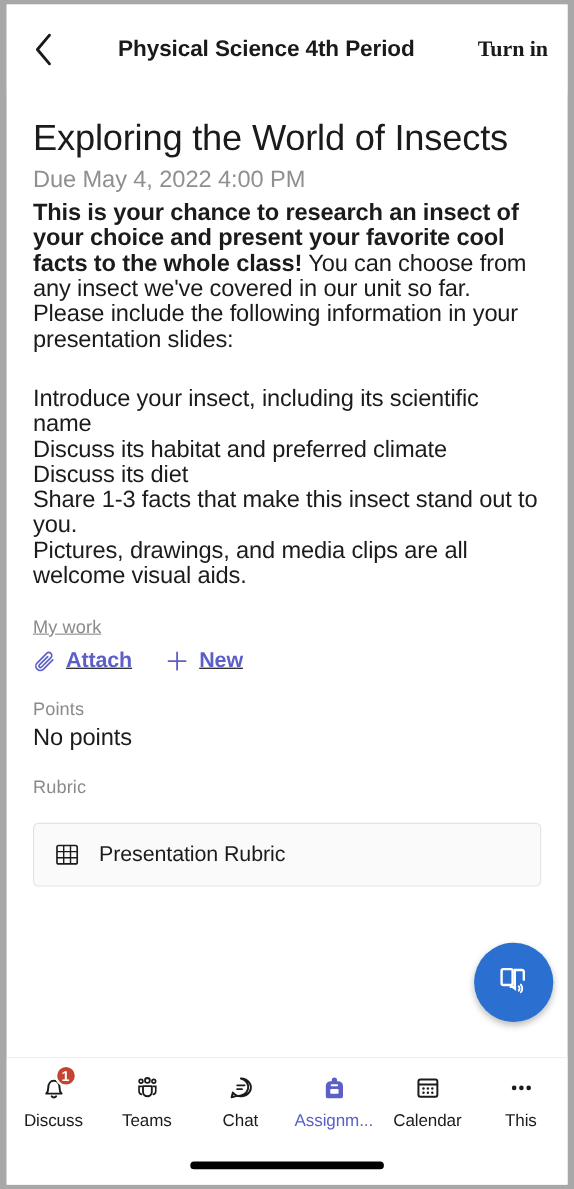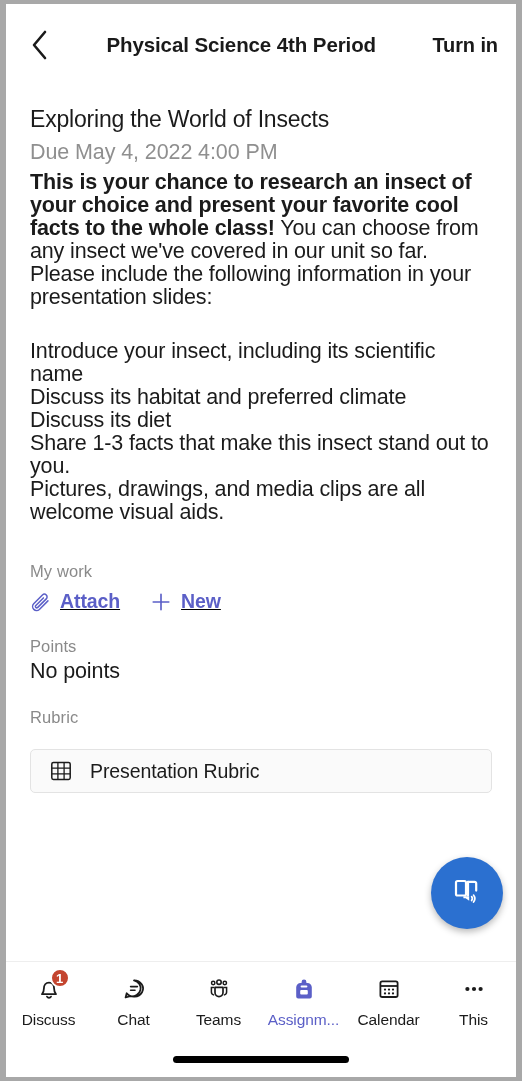--- a/index.html
+++ b/index.html
@@ -45,33 +45,34 @@
   }
   .turnin-btn {
     flex:0 0 auto;
     font-size:20px;
     font-weight:bold;
     color:#1a1a1a;
     padding-left:14px;
     padding-right:2px;
     cursor:pointer;
     letter-spacing:-0.1px;
+    font-family:Liberation Serif, serif;
   }
 
   
   .content {
     position:absolute;
     top:82px; left:0; right:0;
     bottom:116px;
     padding:0 24px;
     overflow:hidden;
   }
 
   .assignment-title {
-    font-size:23px;
+    font-size:33px;
     font-weight:normal;
     color:#1b1b1b;
     letter-spacing:-0.2px;
     margin-top:20px;
   }
   .assignment-due {
     font-size:21.5px;
     color:#8f8f8f;
     margin-top:7px;
     letter-spacing:-0.1px;
@@ -88,21 +89,21 @@
     font-size:21.5px;
     line-height:23px;
     color:#1b1b1b;
     margin-top:6px;
     letter-spacing:-0.15px;
   }
   .instructions b { font-weight:bold; }
   .instructions .para-gap { display:block; height:31px; }
 
   
-  .mywork-label { margin-top:38px; }
+  .mywork-label { margin-top:26px;text-decoration:underline; }
   .action-row {
     display:flex;
     align-items:center;
     margin-top:9px;
     gap:30px;
     text-decoration:underline;
   }
   .action-link {
     display:flex;
     align-items:center;
@@ -119,21 +120,21 @@
   .points-value {
     font-size:21.5px;
     color:#1b1b1b;
     margin-top:3px;
     letter-spacing:-0.1px;
   }
   .rubric-label { margin-top:24px; }
 
   .rubric-card {
     margin-top:22px;
-    height:44px;
+    height:58px;
     border:1px solid #e3e3e3;
     border-radius:5px;
     background:#fafafa;
     display:flex;
     align-items:center;
     padding:0 18px;
     gap:17px;
     cursor:pointer;
   }
   .rubric-card svg { display:block; flex:0 0 auto; }
@@ -303,39 +304,39 @@
           <path d="M12 21.6 a2.3 2.3 0 0 0 4 0" stroke="#1b1b1b" stroke-width="1.8" stroke-linecap="round"></path>
         </svg>
         <span class="badge">1</span>
       </div>
       <div class="nav-label">Discuss</div>
     </div>
 
     <div class="nav-item">
       <div class="nav-icon">
         <svg width="28" height="28" viewBox="0 0 28 28" fill="none">
-          <path d="M14 5.4 a9 8.1 0 1 1-7.3 12.8 l-1.1 4.3 4.5-1.3 A9 8.1 0 0 0 14 5.4z" stroke="#1b1b1b" stroke-width="1.8" stroke-linejoin="round"></path>
-          <path d="M10.6 11.6 h6.8 M10.6 15.2 h4.4" stroke="#1b1b1b" stroke-width="1.6" stroke-linecap="round"></path>
-        </svg>
-      </div>
-      <div class="nav-label">Chat</div>
-    </div>
-
-    <div class="nav-item">
-      <div class="nav-icon">
-        <svg width="28" height="28" viewBox="0 0 28 28" fill="none">
           <circle cx="14" cy="7.2" r="2.2" stroke="#1b1b1b" stroke-width="1.6"></circle>
           <circle cx="8.2" cy="8" r="1.7" stroke="#1b1b1b" stroke-width="1.5"></circle>
           <circle cx="19.8" cy="8" r="1.7" stroke="#1b1b1b" stroke-width="1.5"></circle>
           <path d="M10 12.4 h8 v5.2 a4 4 0 0 1-8 0z" stroke="#1b1b1b" stroke-width="1.7" stroke-linejoin="round"></path>
           <path d="M8.6 12.6 H6.4 v4.4 a3 3 0 0 0 2.2 2.9" stroke="#1b1b1b" stroke-width="1.5" stroke-linecap="round"></path>
           <path d="M19.4 12.6 H21.6 v4.4 a3 3 0 0 1-2.2 2.9" stroke="#1b1b1b" stroke-width="1.5" stroke-linecap="round"></path>
         </svg>
       </div>
       <div class="nav-label">Teams</div>
+    </div>
+
+    <div class="nav-item">
+      <div class="nav-icon">
+        <svg width="28" height="28" viewBox="0 0 28 28" fill="none">
+          <path d="M14 5.4 a9 8.1 0 1 1-7.3 12.8 l-1.1 4.3 4.5-1.3 A9 8.1 0 0 0 14 5.4z" stroke="#1b1b1b" stroke-width="1.8" stroke-linejoin="round"></path>
+          <path d="M10.6 11.6 h6.8 M10.6 15.2 h4.4" stroke="#1b1b1b" stroke-width="1.6" stroke-linecap="round"></path>
+        </svg>
+      </div>
+      <div class="nav-label">Chat</div>
     </div>
 
     <div class="nav-item active">
       <div class="nav-icon">
         <svg width="28" height="28" viewBox="0 0 28 28" fill="none">
           <path d="M14 4.6 a2.4 2.4 0 0 1 2.4 2.4 v.9 h1 a4.4 4.4 0 0 1 4.4 4.4 v9.2 a2 2 0 0 1-2 2 H8.2 a2 2 0 0 1-2-2 V12.3 A4.4 4.4 0 0 1 10.6 7.9 h1 V7 A2.4 2.4 0 0 1 14 4.6z" fill="#5b5fc7"></path>
           <rect x="10.6" y="10.6" width="6.8" height="2" rx="1" fill="#ffffff"></rect>
           <rect x="10.2" y="15" width="7.6" height="4.4" rx="1" fill="#ffffff"></rect>
         </svg>
       </div>

